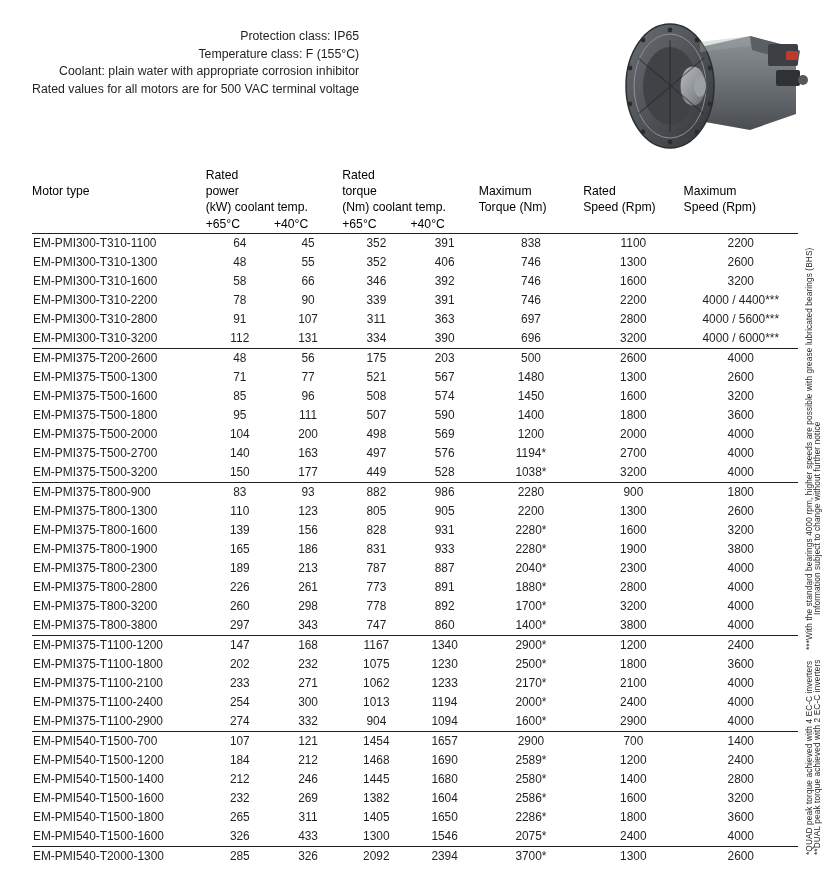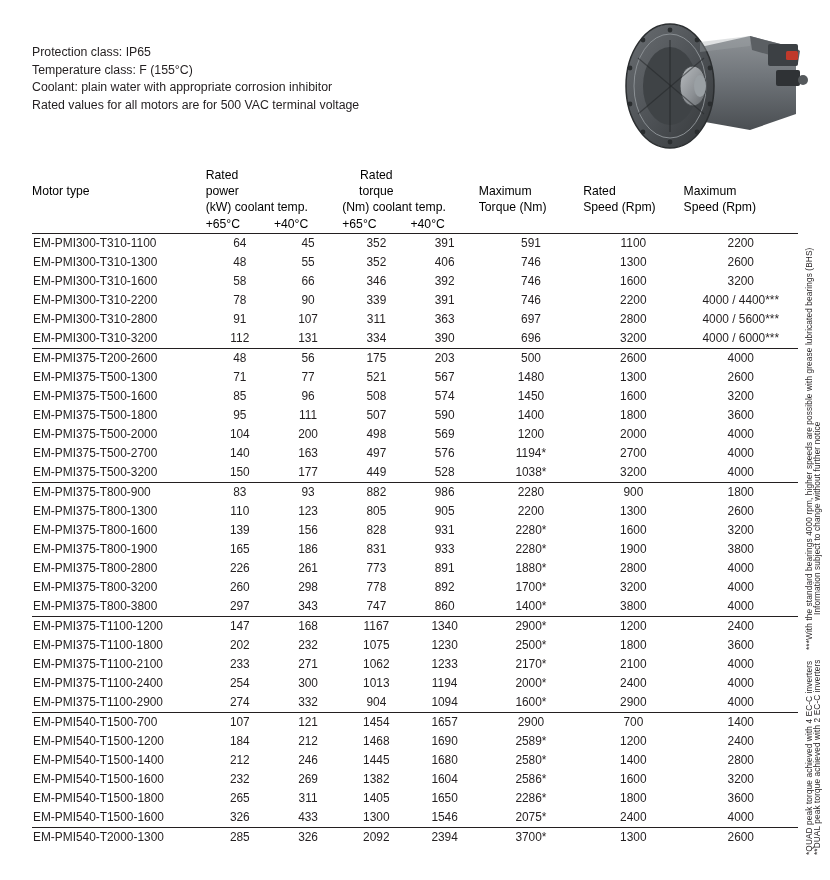--- a/index.html
+++ b/index.html
@@ -17,24 +17,25 @@
   }
   .page {
     position: relative;
     width: 830px;
     height: 880px;
   }
   
   .intro {
     position: absolute;
     left: 32px;
-    top: 44px;
+    top: 28px;
     font-size: 12.3px;
     line-height: 17.5px;
     color: #231f20;
+    text-align: right;
   }
   .intro div {
     white-space: nowrap;
   }
   
   .motor-photo {
     position: absolute;
     left: 600px;
     top: 18px;
     width: 215px;
@@ -175,21 +176,21 @@
       <path d="M100 24 L150 18 L150 28 L100 34 Z" fill="#a4a8ab" opacity="0.35"></path>
     </svg>
   </div>
 
   <table class="spec-table">
     <thead>
       <tr class="hdr-row">
         <td class="col-type">Motor type</td>
         <td class="col-num" style="text-align:left">Rated power</td>
         <td class="col-num"></td>
-        <td class="col-num" style="text-align:center">Rated torque</td>
+        <td class="col-num" style="text-align:left">Rated torque</td>
         <td class="col-num"></td>
         <td class="col-wide" style="text-align:left">Maximum</td>
         <td class="col-wide2" style="text-align:left">Rated</td>
         <td class="col-wide3" style="text-align:left">Maximum</td>
       </tr>
       <tr class="hdr-row">
         <td class="col-type"></td>
         <td class="col-num" style="text-align:left" colspan="2">(kW) coolant temp.</td>
         <td class="col-num" style="text-align:left" colspan="2">(Nm) coolant temp.</td>
         <td class="col-wide" style="text-align:left">Torque (Nm)</td>
@@ -207,21 +208,21 @@
         <td class="col-wide3"></td>
       </tr>
     </thead>
     <tbody id="table-body">
         <tr>
           <td class="type col-type">EM-PMI300-T310-1100</td>
           <td class="val col-num">64</td>
           <td class="val col-num">45</td>
           <td class="val col-num">352</td>
           <td class="val col-num">391</td>
-          <td class="val col-wide">591</td>
+          <td class="val col-wide">838</td>
           <td class="val col-wide2">1100</td>
           <td class="val col-wide3">2200</td>
         </tr>
         <tr>
           <td class="type col-type">EM-PMI300-T310-1300</td>
           <td class="val col-num">48</td>
           <td class="val col-num">55</td>
           <td class="val col-num">352</td>
           <td class="val col-num">406</td>
           <td class="val col-wide">746</td>
@@ -372,20 +373,30 @@
           <td class="type col-type">EM-PMI375-T800-1900</td>
           <td class="val col-num">165</td>
           <td class="val col-num">186</td>
           <td class="val col-num">831</td>
           <td class="val col-num">933</td>
           <td class="val col-wide">2280*</td>
           <td class="val col-wide2">1900</td>
           <td class="val col-wide3">3800</td>
         </tr>
         <tr>
+          <td class="type col-type">EM-PMI375-T800-2300</td>
+          <td class="val col-num">189</td>
+          <td class="val col-num">213</td>
+          <td class="val col-num">787</td>
+          <td class="val col-num">887</td>
+          <td class="val col-wide">2040*</td>
+          <td class="val col-wide2">2300</td>
+          <td class="val col-wide3">4000</td>
+        </tr>
+        <tr>
           <td class="type col-type">EM-PMI375-T800-2800</td>
           <td class="val col-num">226</td>
           <td class="val col-num">261</td>
           <td class="val col-num">773</td>
           <td class="val col-num">891</td>
           <td class="val col-wide">1880*</td>
           <td class="val col-wide2">2800</td>
           <td class="val col-wide3">4000</td>
         </tr>
         <tr>

